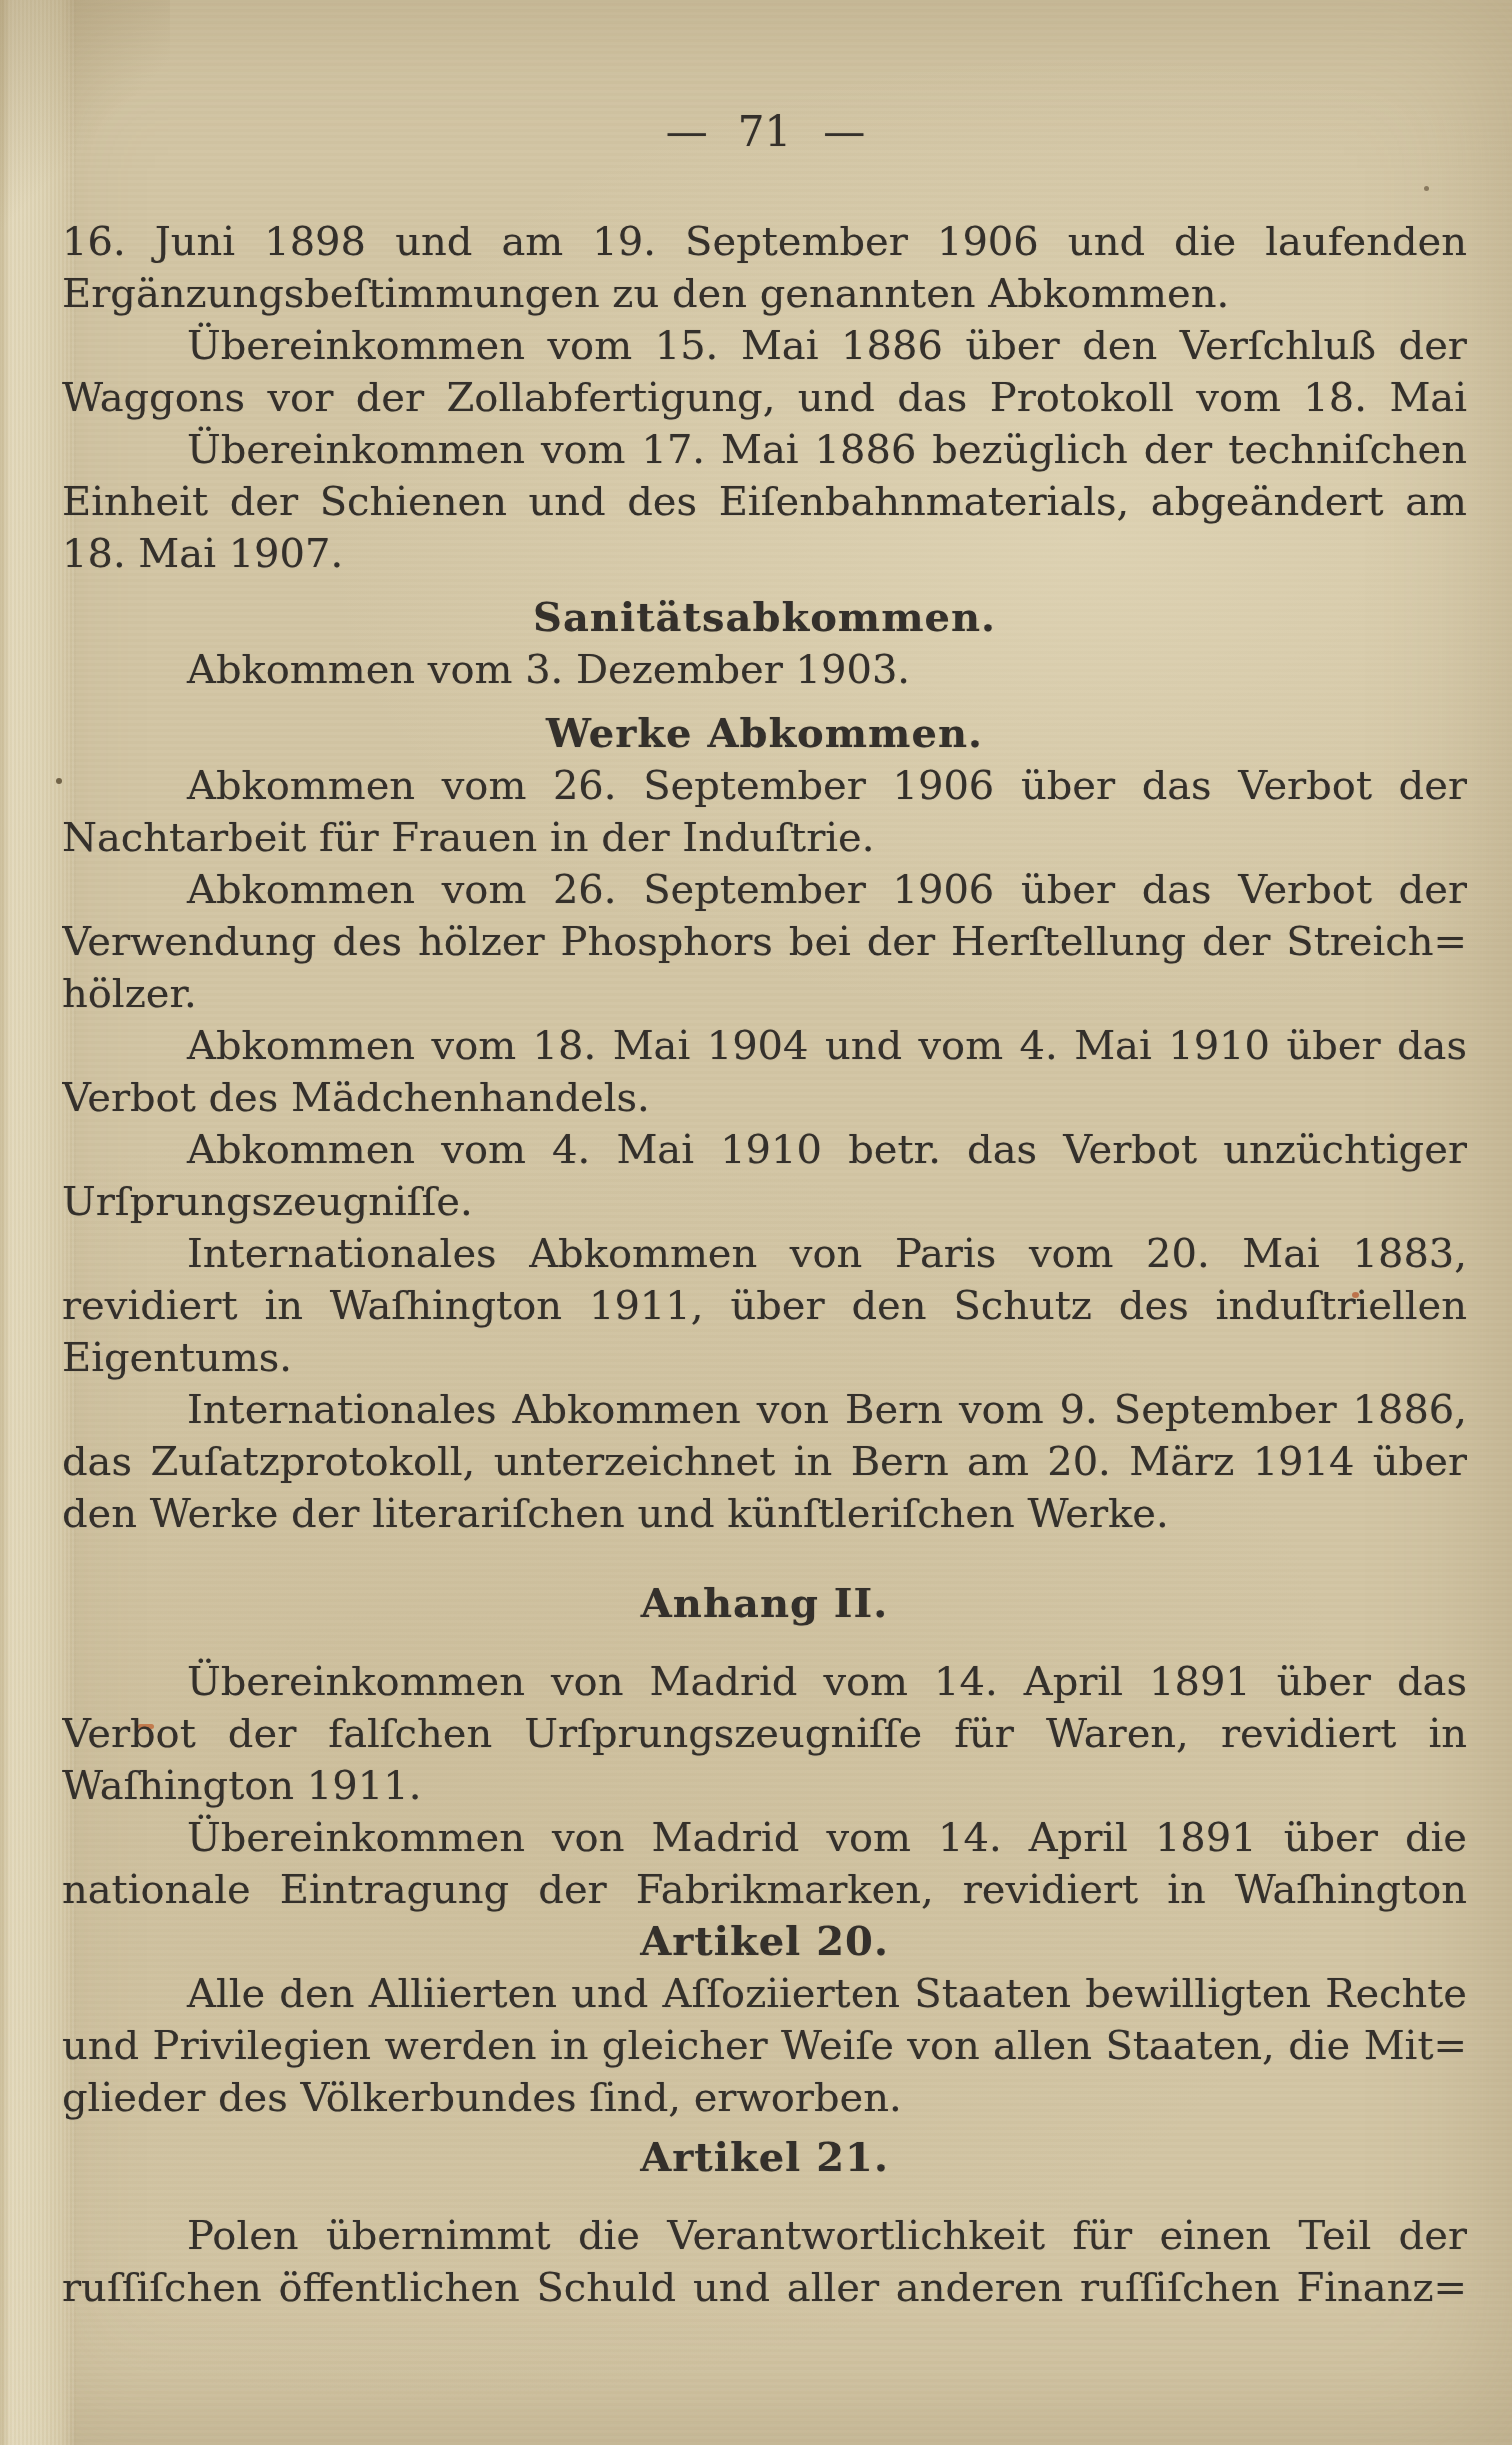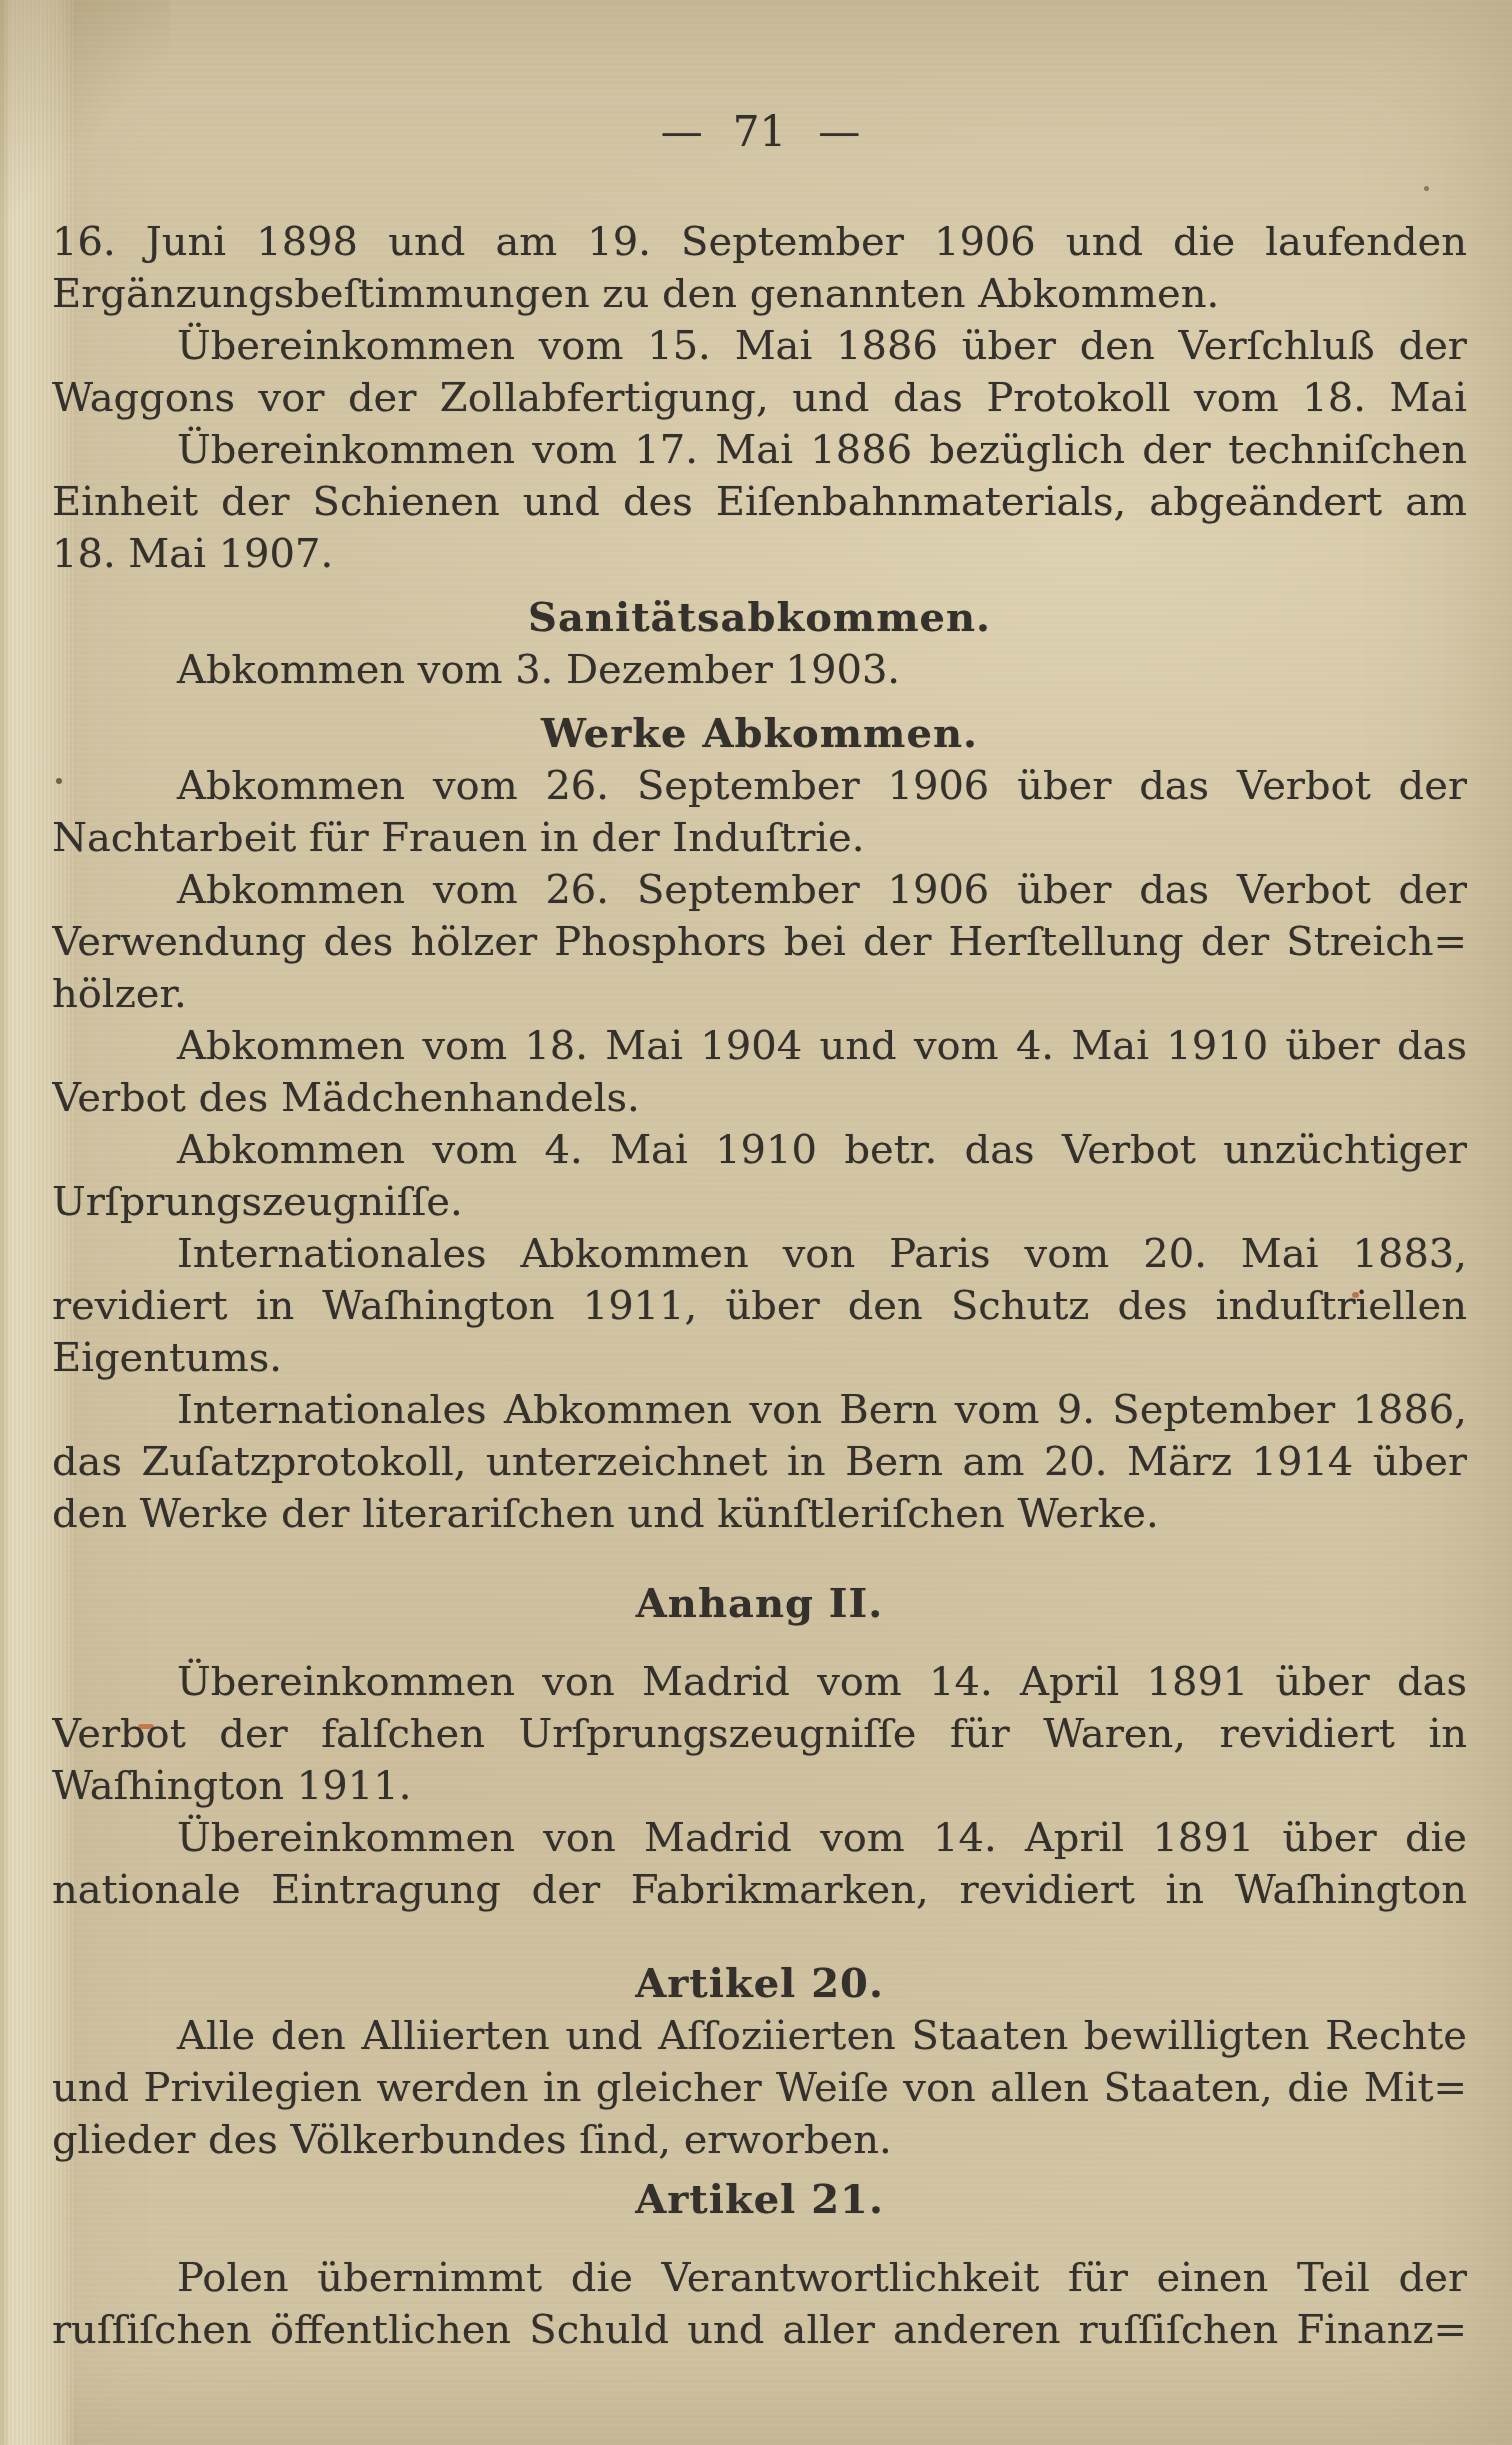--- a/index.html
+++ b/index.html
@@ -25,42 +25,42 @@
     position:absolute;left:0;top:0;bottom:0;width:76px;
     background:
       repeating-linear-gradient(90deg, rgba(255,255,255,0.06) 0 2px, rgba(140,118,74,0.05) 2px 4px),
       linear-gradient(90deg,#c9bb96 0%,#e2d8ba 14%,#ded4b5 50%,#d7cbaa 78%,rgba(213,200,167,0) 100%);
   }
   .corner-shade{
     position:absolute;left:0;top:0;width:170px;height:230px;
     background:linear-gradient(135deg, rgba(146,126,88,0.35), rgba(0,0,0,0) 58%);
   }
   .content{
-    position:absolute;left:52px;right:45px;top:0;
+    position:absolute;left:62px;right:45px;top:0;
     font-size:40px;line-height:52px;
     text-shadow:0 0 1px rgba(52,48,43,0.35);
   }
   .page-head{
     margin-top:106px;margin-bottom:57px;
     text-align:center;font-size:42px;
   }
   .page-head .dash{margin:0 16px;letter-spacing:-2px;}
   .page-head .pnum{margin:0 16px;}
   .paragraph{margin:0;}
   .line{height:52px;overflow:hidden;text-align:left;}
   .line.just{text-align:justify;text-align-last:justify;}
   .paragraph.indented .line.first{text-indent:125px;}
   .heading{
     text-align:center;font-weight:700;font-size:40px;line-height:52px;
     letter-spacing:1px;
   }
   .heading--sanitaetsabkommen{margin-top:12px;}
   .heading--andere-abkommen{margin-top:12px;}
   .heading--anhang-ii{margin-top:38px;margin-bottom:26px;}
-  .heading--artikel-20{margin-top:42px;}
+  .heading--artikel-20{}
   .heading--artikel-21{margin-top:8px;margin-bottom:26px;}
   .speck{position:absolute;border-radius:50%;}
   .speck.s1{left:56px;top:778px;width:6px;height:6px;background:#57492f;opacity:.8;}
   .speck.s2{left:1352px;top:1292px;width:7px;height:6px;background:#b8643c;opacity:.85;}
   .speck.s3{left:138px;top:1724px;width:16px;height:5px;border-radius:3px;background:#c06a3a;opacity:.8;}
   .speck.s4{left:1424px;top:186px;width:5px;height:5px;background:#6a5a42;opacity:.7;}
 </style>
 </head>
 <body>
 

